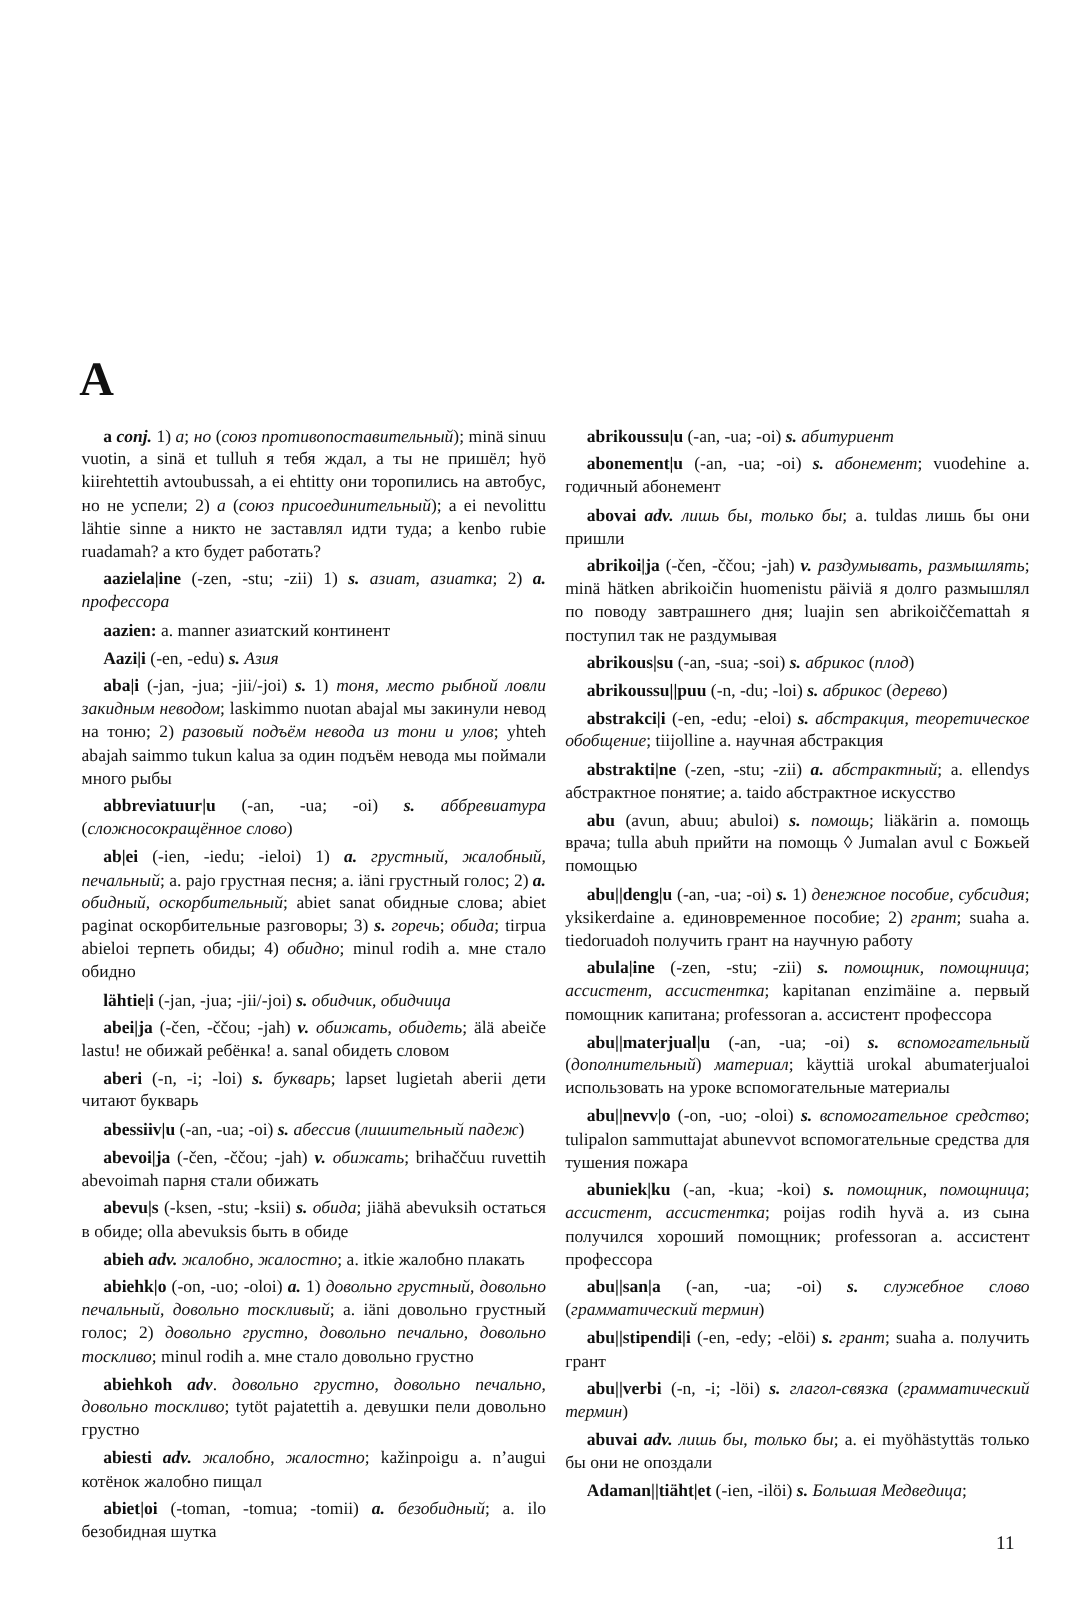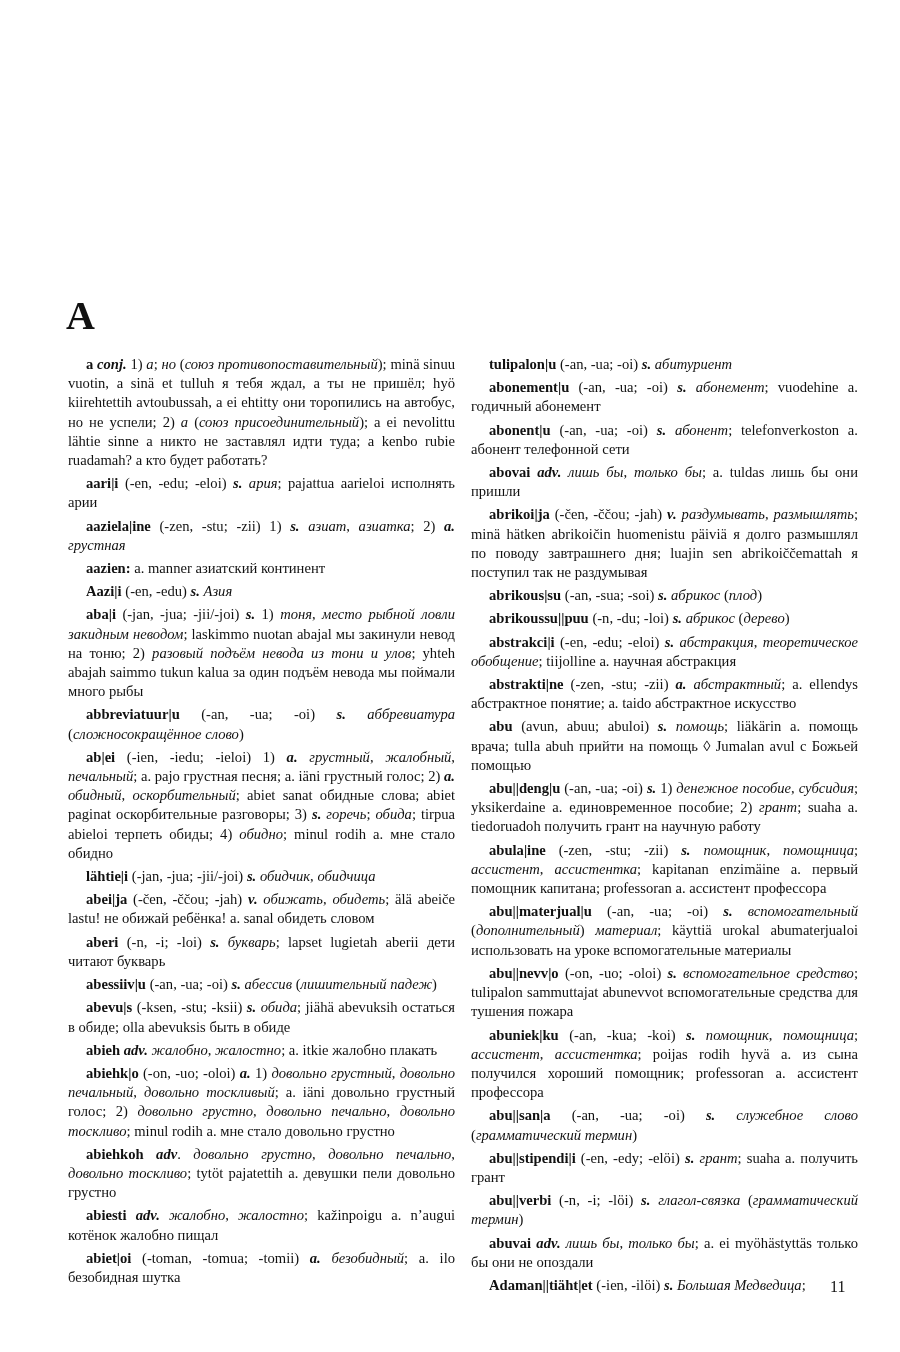--- a/index.html
+++ b/index.html
@@ -27,42 +27,41 @@
     font-size: 16px; line-height: 20px;
   }
 </style>
 </head>
 <body>
 
 <div class="letter-head">A</div>
 
 <div class="column col-left">
     <p class="entry"><span class="hw">a </span><span class="gram">conj.</span><span> 1) </span><span class="tr">а</span><span>; </span><span class="tr">но</span><span> (</span><span class="tr">союз противопоставительный</span><span>); minä sinuu vuotin, a sinä et tulluh я тебя ждал, а ты не пришёл; hyö kiirehtettih avtoubussah, a ei ehtitty  они торопились на автобус, но не успели; 2) </span><span class="tr">а</span><span> (</span><span class="tr">союз присоединительный</span><span>); a ei nevolittu lähtie sinne а никто не заставлял  идти туда; a kenbo rubie ruadamah? а кто будет работать?</span></p>
-    <p class="entry"><span class="hw">aari|i</span><span> (-en, -edu; -eloi) </span><span class="gram">s.</span><span> </span><span class="tr">ария</span><span>; pajattua aarieloi исполнять арии</span></p>
-    <p class="entry"><span class="hw">aaziela|ine</span><span> (-zen, -stu; -zii) 1) </span><span class="gram">s.</span><span> </span><span class="tr">азиат</span><span>, </span><span class="tr">азиатка</span><span>; 2) </span><span class="gram">a.</span><span> </span><span class="tr">грустная</span></p>
+    <p class="entry"><span class="hw">aaziela|ine</span><span> (-zen, -stu; -zii) 1) </span><span class="gram">s.</span><span> </span><span class="tr">азиат</span><span>, </span><span class="tr">азиатка</span><span>; 2) </span><span class="gram">a.</span><span> </span><span class="tr">профессора</span></p>
     <p class="entry"><span class="hw">aazien:</span><span> a. manner азиатский континент</span></p>
     <p class="entry"><span class="hw">Aazi|i</span><span> (-en, -edu) </span><span class="gram">s.</span><span> </span><span class="tr">Азия</span></p>
     <p class="entry"><span class="hw">aba|i</span><span> (-jan, -jua; -jii/-joi) </span><span class="gram">s.</span><span> 1) </span><span class="tr">тоня</span><span>, </span><span class="tr">место рыбной ловли закидным неводом</span><span>; laskimmo nuotan abajal мы закинули невод на тоню; 2) </span><span class="tr">разовый подъём невода из тони и улов</span><span>; yhteh abajah saimmo tukun kalua за один подъём невода мы поймали много рыбы</span></p>
     <p class="entry"><span class="hw">abbreviatuur|u</span><span> (-an, -ua; -oi) </span><span class="gram">s.</span><span> </span><span class="tr">аббревиатура</span><span> (</span><span class="tr">сложносокращённое слово</span><span>)</span></p>
     <p class="entry"><span class="hw">ab|ei</span><span> (-ien, -iedu; -ieloi) 1) </span><span class="gram">a.</span><span> </span><span class="tr">грустный</span><span>, </span><span class="tr">жалобный</span><span>, </span><span class="tr">печальный</span><span>; a. pajo грустная песня; a. iäni грустный голос; 2) </span><span class="gram">a.</span><span> </span><span class="tr">обидный</span><span>, </span><span class="tr">оскорбительный</span><span>; abiet sanat обидные слова; abiet paginat оскорбительные разговоры; 3) </span><span class="gram">s.</span><span> </span><span class="tr">горечь</span><span>; </span><span class="tr">обида</span><span>; tirpua abieloi терпеть обиды; 4) </span><span class="tr">обидно</span><span>; minul rodih a. мне стало обидно</span></p>
     <p class="entry"><span class="hw">lähtie|i</span><span> (-jan, -jua; -jii/-joi) </span><span class="gram">s.</span><span> </span><span class="tr">обидчик</span><span>, </span><span class="tr">обидчица</span></p>
     <p class="entry"><span class="hw">abei|ja</span><span> (-čen, -ččou; -jah) </span><span class="gram">v.</span><span> </span><span class="tr">обижать</span><span>, </span><span class="tr">обидеть</span><span>; älä abeiče lastu! не обижай ребёнка! a. sanal обидеть словом</span></p>
     <p class="entry"><span class="hw">aberi</span><span> (-n, -i; -loi) </span><span class="gram">s.</span><span> </span><span class="tr">букварь</span><span>; lapset lugietah aberii дети читают букварь</span></p>
     <p class="entry"><span class="hw">abessiiv|u</span><span> (-an, -ua; -oi) </span><span class="gram">s.</span><span> </span><span class="tr">абессив</span><span> (</span><span class="tr">лишительный падеж</span><span>)</span></p>
+    <p class="entry"><span class="hw">abevoi|ja</span><span> (-čen, -ččou; -jah) </span><span class="gram">v.</span><span> </span><span class="tr">обижать</span><span>; brihaččuu ruvettih abevoimah парня стали обижать</span></p>
     <p class="entry"><span class="hw">abevu|s</span><span> (-ksen, -stu; -ksii) </span><span class="gram">s.</span><span> </span><span class="tr">обида</span><span>; jiähä abevuksih остаться в обиде; olla abevuksis быть в обиде</span></p>
     <p class="entry"><span class="hw">abieh</span><span> </span><span class="gram">adv.</span><span> </span><span class="tr">жалобно</span><span>, </span><span class="tr">жалостно</span><span>; a. itkie жалобно плакать</span></p>
     <p class="entry"><span class="hw">abiehk|o</span><span> (-on, -uo; -oloi) </span><span class="gram">a.</span><span> 1) </span><span class="tr">довольно грустный</span><span>, </span><span class="tr">довольно печальный</span><span>, </span><span class="tr">довольно тоскливый</span><span>; a. iäni довольно грустный голос; 2) </span><span class="tr">довольно грустно</span><span>, </span><span class="tr">довольно печально</span><span>, </span><span class="tr">довольно тоскливо</span><span>; minul rodih a. мне стало довольно грустно</span></p>
     <p class="entry"><span class="hw">abiehkoh</span><span> </span><span class="gram">adv</span><span>.</span><span> </span><span class="tr">довольно грустно</span><span>, </span><span class="tr">довольно печально</span><span>, </span><span class="tr">довольно тоскливо</span><span>; tytöt pajatettih a. девушки пели довольно грустно</span></p>
     <p class="entry"><span class="hw">abiesti</span><span> </span><span class="gram">adv.</span><span> </span><span class="tr">жалобно</span><span>, </span><span class="tr">жалостно</span><span>; kažinpoigu a. n’augui котёнок жалобно пищал</span></p>
     <p class="entry"><span class="hw">abiet|oi</span><span> (-toman, -tomua; -tomii) </span><span class="gram">a.</span><span> </span><span class="tr">безобидный</span><span>; a. ilo безобидная шутка</span></p>
   </div>
 <div class="column col-right">
-    <p class="entry"><span class="hw">tulipalon|u</span><span> (-an, -ua; -oi) </span><span class="gram">s.</span><span> </span><span class="tr">абитуриент</span></p>
+    <p class="entry"><span class="hw">abrikoussu|u</span><span> (-an, -ua; -oi) </span><span class="gram">s.</span><span> </span><span class="tr">абитуриент</span></p>
     <p class="entry"><span class="hw">abonement|u</span><span> (-an, -ua; -oi) </span><span class="gram">s.</span><span> </span><span class="tr">абонемент</span><span>; vuodehine a. годичный абонемент</span></p>
-    <p class="entry"><span class="hw">abonent|u</span><span> (-an, -ua; -oi) </span><span class="gram">s.</span><span> </span><span class="tr">абонент</span><span>; telefonverkoston a. абонент телефонной сети</span></p>
     <p class="entry"><span class="hw">abovai</span><span> </span><span class="gram">adv.</span><span> </span><span class="tr">лишь бы</span><span>, </span><span class="tr">только бы</span><span>; a. tuldas лишь бы они пришли</span></p>
     <p class="entry"><span class="hw">abrikoi|ja</span><span> (-čen, -ččou; -jah) </span><span class="gram">v.</span><span> </span><span class="tr">раздумывать</span><span>, </span><span class="tr">размышлять</span><span>; minä hätken abrikoičin huomenistu päiviä я долго размышлял по поводу завтрашнего дня; luajin sen abrikoiččemattah я поступил так не раздумывая</span></p>
     <p class="entry"><span class="hw">abrikous|su</span><span> (-an, -sua; -soi) </span><span class="gram">s.</span><span> </span><span class="tr">абрикос</span><span> (</span><span class="tr">плод</span><span>)</span></p>
     <p class="entry"><span class="hw">abrikoussu||puu</span><span> (-n, -du; -loi) </span><span class="gram">s.</span><span> </span><span class="tr">абрикос</span><span> (</span><span class="tr">дерево</span><span>)</span></p>
     <p class="entry"><span class="hw">abstrakci|i</span><span> (-en, -edu; -eloi) </span><span class="gram">s.</span><span> </span><span class="tr">абстракция</span><span>, </span><span class="tr">теоретическое обобщение</span><span>; tiijolline a. научная абстракция</span></p>
     <p class="entry"><span class="hw">abstrakti|ne</span><span> (-zen, -stu; -zii) </span><span class="gram">a.</span><span> </span><span class="tr">абстрактный</span><span>; a. ellendys абстрактное понятие; a. taido абстрактное искусство</span></p>
     <p class="entry"><span class="hw">abu</span><span> (avun, abuu; abuloi) </span><span class="gram">s.</span><span> </span><span class="tr">помощь</span><span>; liäkärin a. помощь врача; tulla abuh прийти на помощь ◊ Jumalan avul с  Божьей помощью</span></p>
     <p class="entry"><span class="hw">abu||deng|u</span><span> (-an, -ua; -oi) </span><span class="gram">s.</span><span> 1) </span><span class="tr">денежное пособие</span><span>, </span><span class="tr">субсидия</span><span>; yksikerdaine a. единовременное пособие; 2) </span><span class="tr">грант</span><span>; suaha a. tiedoruadoh получить грант на научную работу</span></p>
     <p class="entry"><span class="hw">abula|ine</span><span> (-zen, -stu; -zii) </span><span class="gram">s.</span><span> </span><span class="tr">помощник</span><span>, </span><span class="tr">помощница</span><span>; </span><span class="tr">ассистент</span><span>, </span><span class="tr">ассистентка</span><span>;  kapitanan enzimäine a. первый помощник капитана; professoran a. ассистент профессора</span></p>
     <p class="entry"><span class="hw">abu||materjual|u</span><span> (-an, -ua; -oi) </span><span class="gram">s.</span><span> </span><span class="tr">вспомогательный</span><span> (</span><span class="tr">дополнительный</span><span>) </span><span class="tr">материал</span><span>; käyttiä urokal abumaterjualoi использовать на уроке вспомогательные материалы</span></p>

